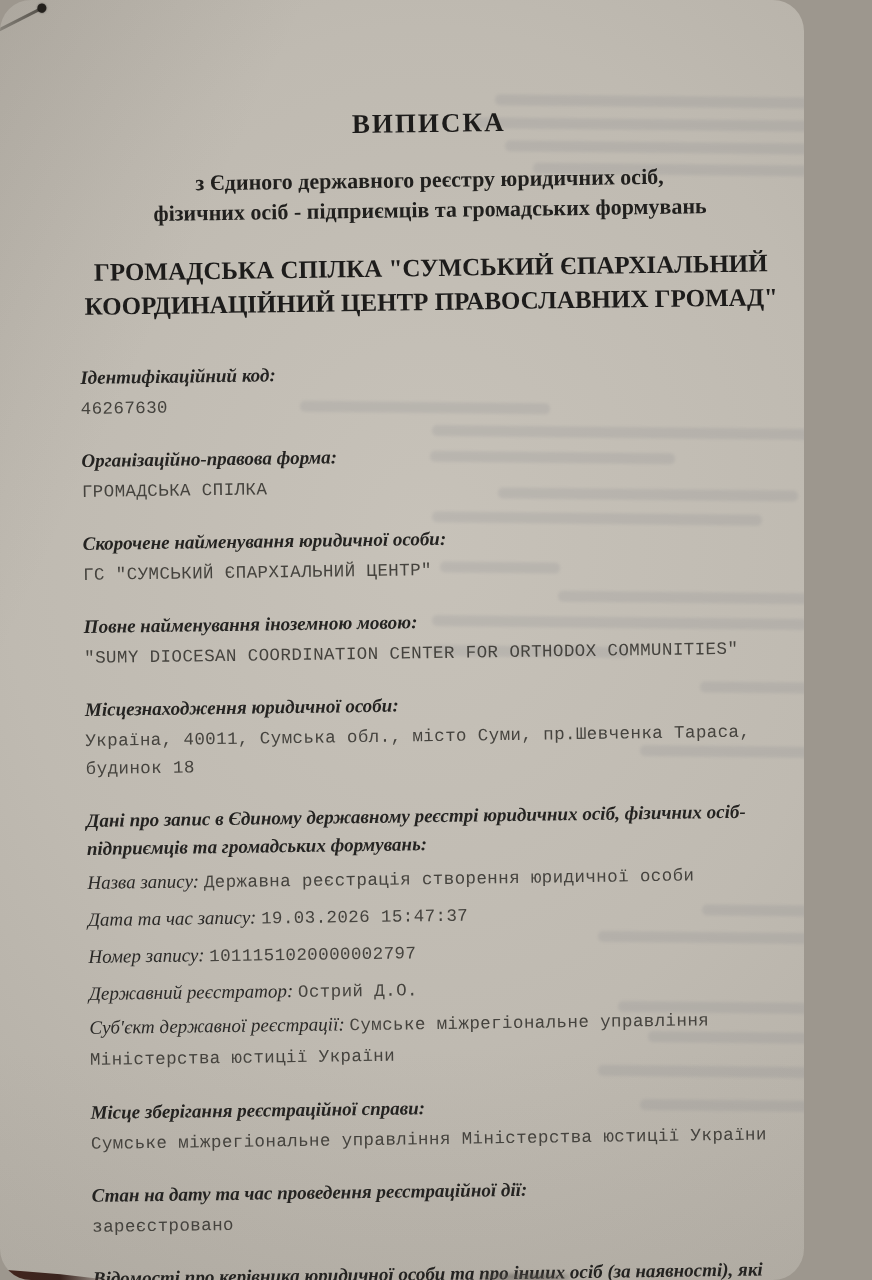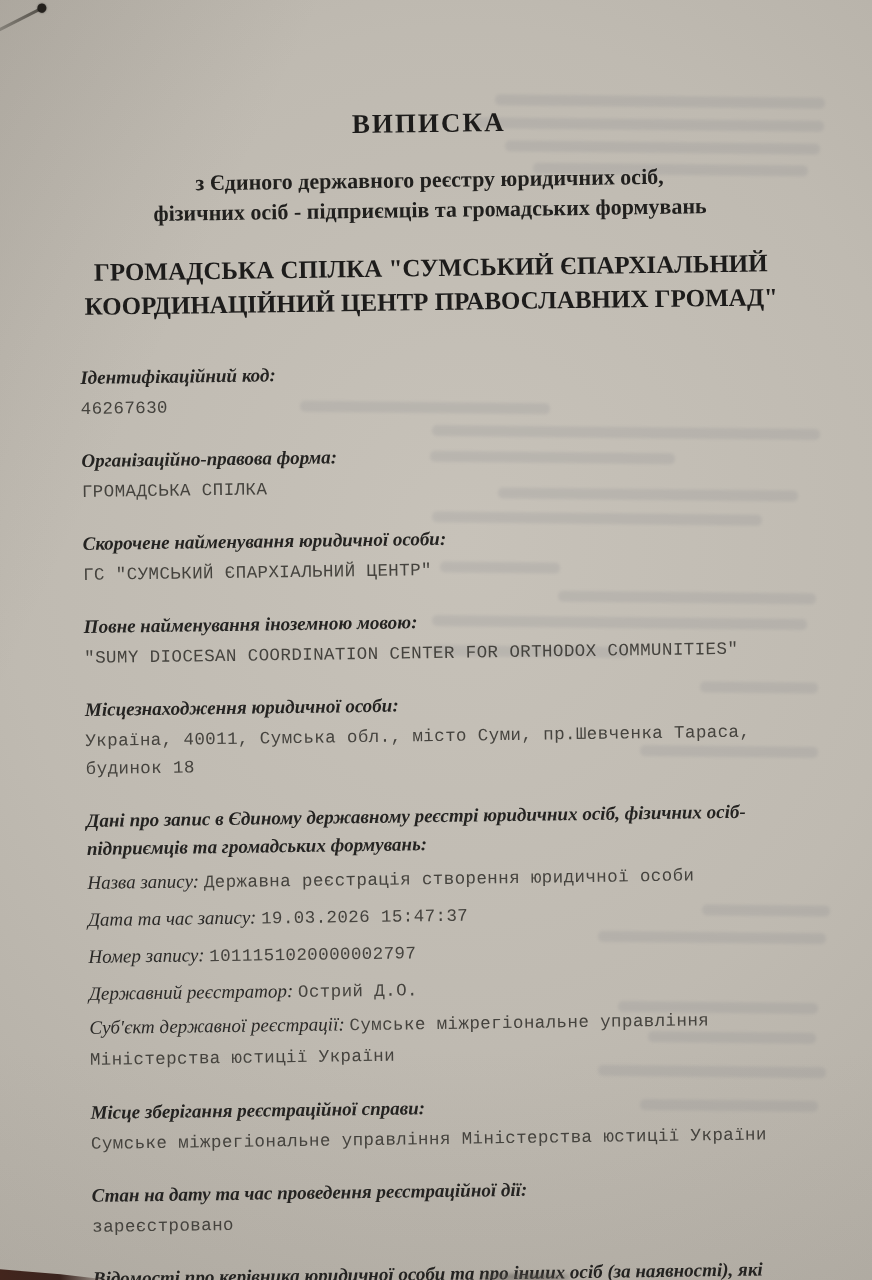--- a/index.html
+++ b/index.html
@@ -2,25 +2,26 @@
 <html><head>
 <meta charset="utf-8">
 <style>
   html,body{margin:0;padding:0;}
   body{
     width:872px;height:1280px;overflow:hidden;
     font-family:"Liberation Serif",serif;
     background:#9d978e;
   }
   .photo{
-    position:relative;width:872px;height:1280px;overflow:hidden;
+    position:relative;width:804px;height:1280px;overflow:hidden;
     background:
       linear-gradient(115deg, rgba(120,114,106,0.18) 0%, rgba(120,114,106,0) 22%),
       linear-gradient(0deg, rgba(140,134,126,0.10) 0%, rgba(140,134,126,0) 18%),
       radial-gradient(ellipse 125% 95% at 53% 42%, #c7c2b9 0%, #bfbab1 42%, #b3aea5 74%, #a9a39a 100%);
+    border-radius: 31px;
   }
   
   .sheet-content{
     position:absolute;left:0;top:0;width:872px;height:1280px;
     transform:rotate(-0.8deg);
     display:flex;flex-direction:column;align-items:center;
     box-sizing:border-box;padding-top:88px;
     color:#222120;
   }
   .emblem{width:64px;height:98px;margin-bottom:14px;}

